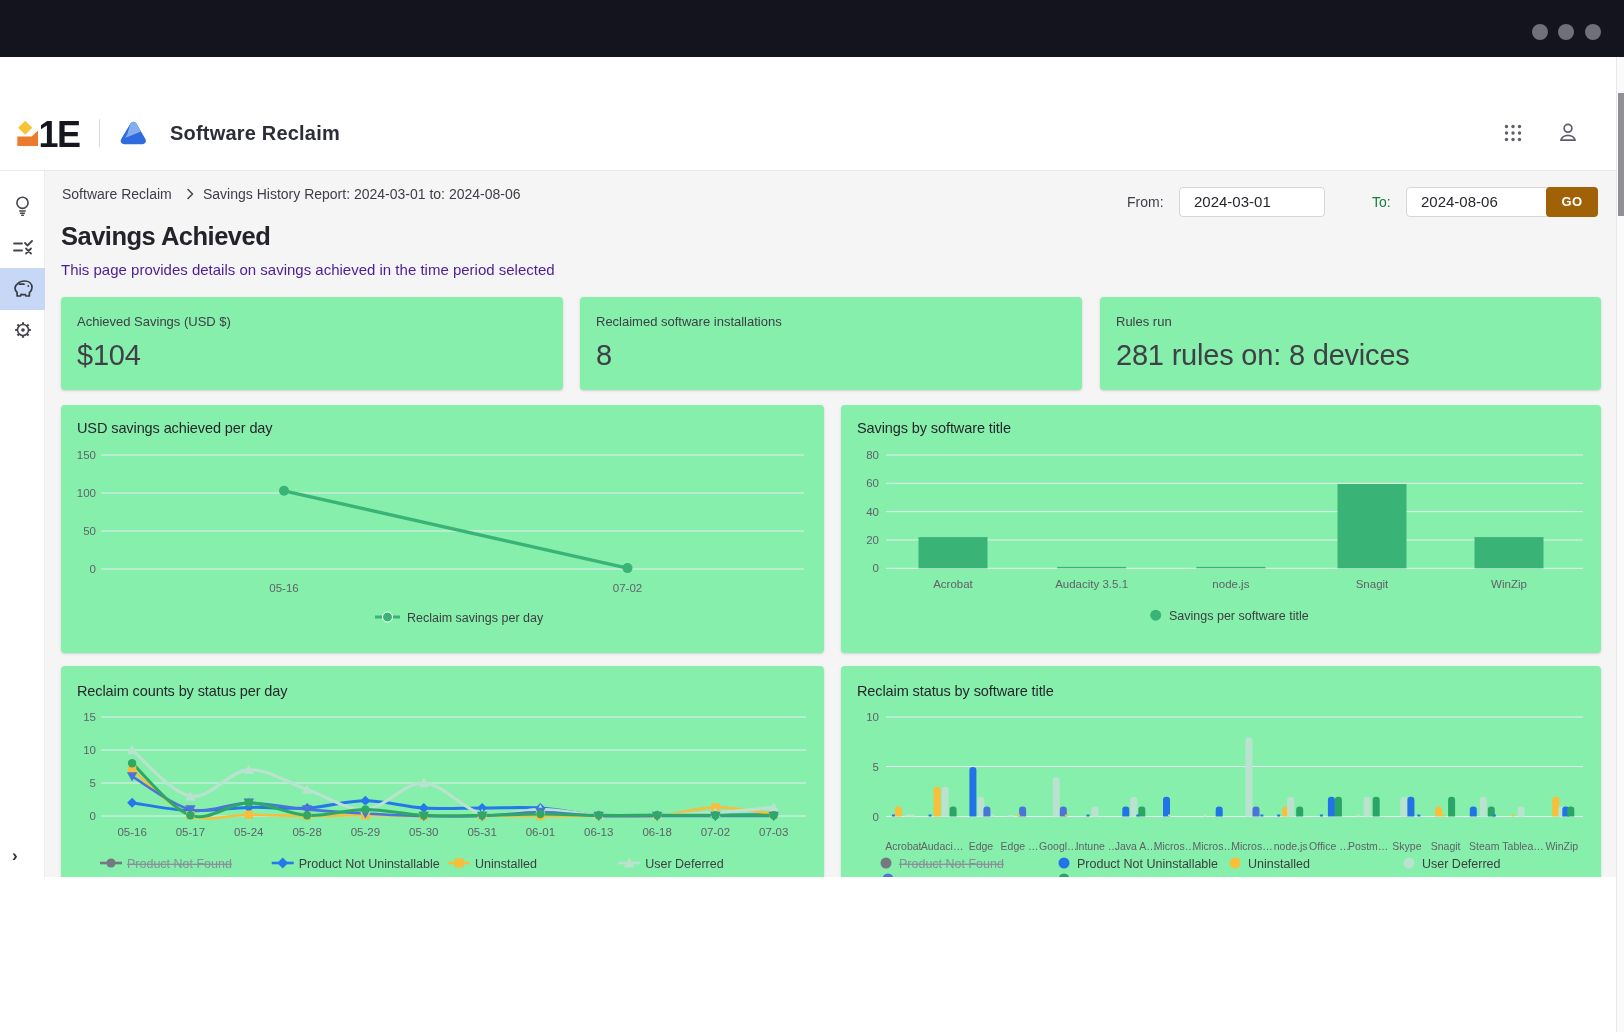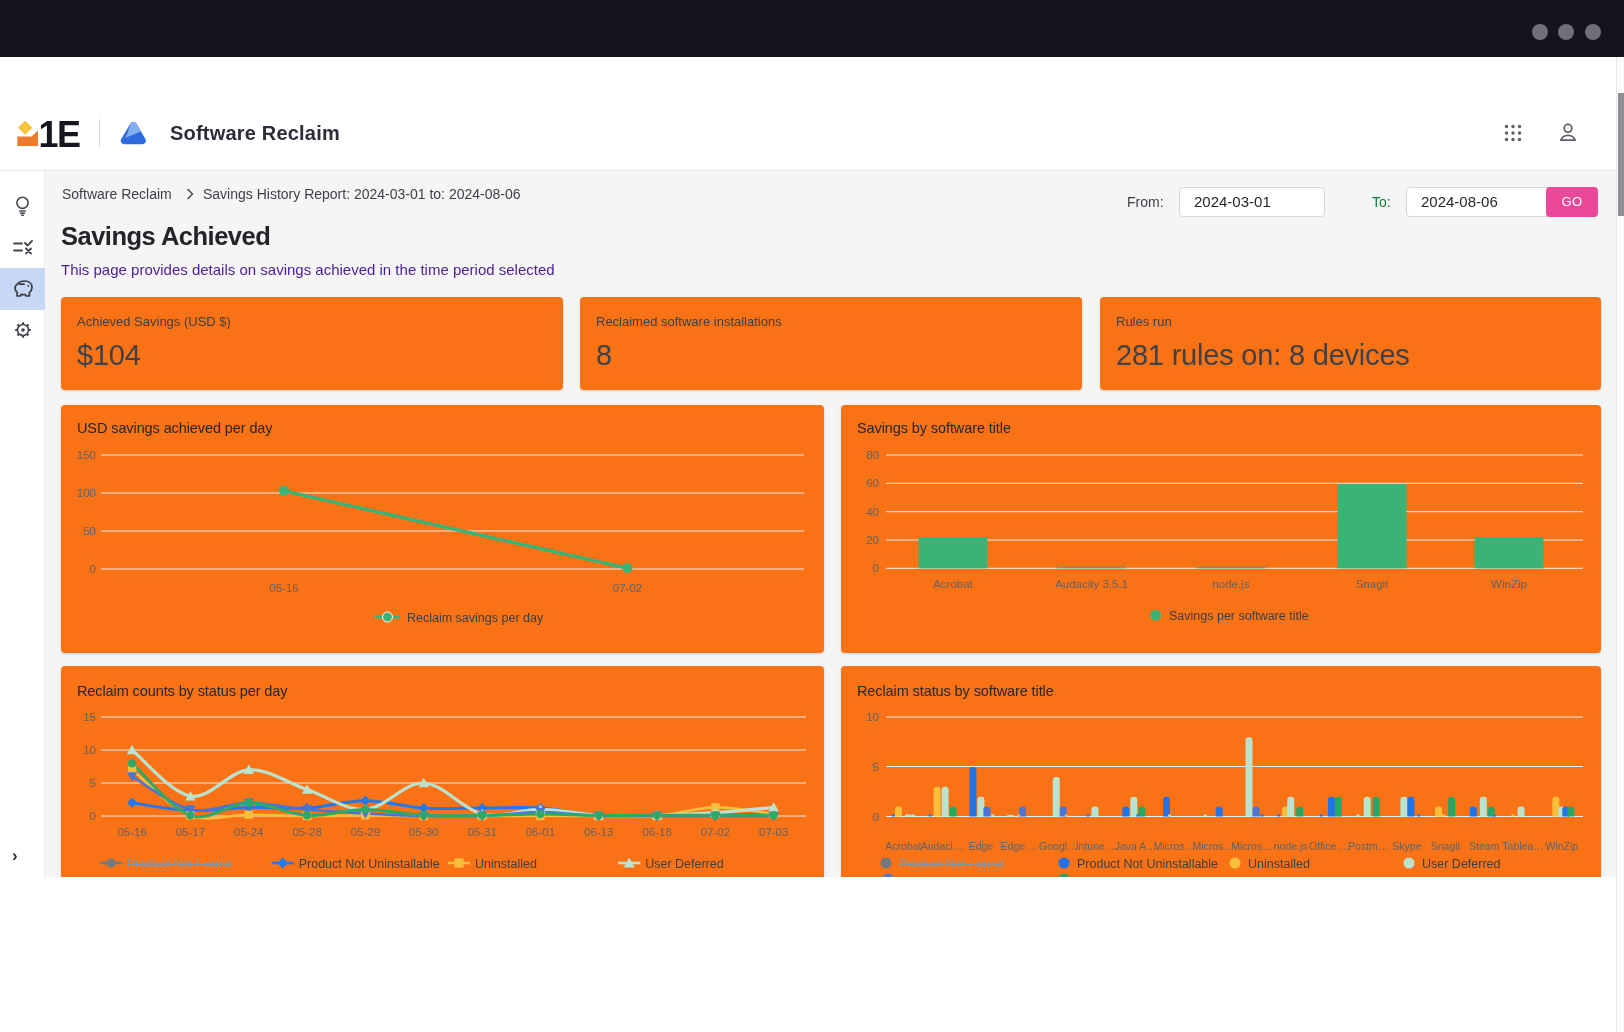--- a/index.html
+++ b/index.html
@@ -12,28 +12,28 @@
 #divider { left:99px; top:119px; width:1px; height:28px; background:#d9d9de; }
 #appicon { left:118px; top:119px; }
 #apptitle { left:170px; top:122px; font-size:20px; font-weight:700; color:#2b2d38; letter-spacing:0.2px; }
 #gridicon { left:1504px; top:124px; }
 #personicon { left:1558px; top:123px; }
 #sidebar { left:0; top:171px; width:45px; height:706px; background:#fff; border-right:1px solid #ececee; }
 .sideicon { position:absolute; left:0; width:45px; height:42px; display:flex; align-items:center; justify-content:center; }
 #sideactive { background:#c7d8f6; }
 #chev { position:absolute; left:12px; top:846px; font-size:17px; font-weight:700; color:#2f2f36; }
 #content { left:45px; top:171px; width:1571px; height:706px; background:#f5f5f6; overflow:hidden; }
-.card { position:absolute; background:#f97316; border-radius:4px; box-shadow:0 1px 2px rgba(0,0,0,0.10), 0 1px 4px rgba(0,0,0,0.06); }
+.card { position:absolute; background:#86efac; border-radius:4px; box-shadow:0 1px 2px rgba(0,0,0,0.10), 0 1px 4px rgba(0,0,0,0.06); }
 .crumb { position:absolute; font-size:14px; color:#3d3f47; }
 .ctitle { position:absolute; font-size:14.5px; color:#26272c; font-weight:400; letter-spacing:-0.1px; }
 .clabel { position:absolute; font-size:13px; color:#3d4045; }
 .cvalue { position:absolute; font-size:29px; color:#3f4146; letter-spacing:-0.2px; }
 #fromto { position:absolute; font-size:14px; color:#3d3f47; }
 .dinput { position:absolute; width:146px; height:30px; background:#fff; border:1px solid #d6d6db; border-radius:4px; font-size:15px; color:#26272c; line-height:28px; padding-left:14px; }
-#gobtn { position:absolute; left:1501px; top:16px; width:52px; height:30px; background:#ec4899; border-radius:4px; color:#fff; font-size:13px; font-weight:400; text-align:center; line-height:30px; letter-spacing:0.5px; }
+#gobtn { position:absolute; left:1501px; top:16px; width:52px; height:30px; background:#a16207; border-radius:4px; color:#fff; font-size:13px; font-weight:700; text-align:center; line-height:30px; letter-spacing:0.5px; }
 #scrolltrack { left:1616px; top:57px; width:8px; height:975px; background:#fafafa; border-left:1px solid #e8e8e8; }
 #scrollthumb { position:absolute; left:1px; top:36px; width:7px; height:123px; background:#909096; }
 text { font-family:"Liberation Sans", sans-serif; }
 </style>
 </head>
 <body>
 <div class="abs" id="topbar">
   <div class="dot" style="left:1532px;"></div>
   <div class="dot" style="left:1558px;"></div>
   <div class="dot" style="left:1585px;"></div>

